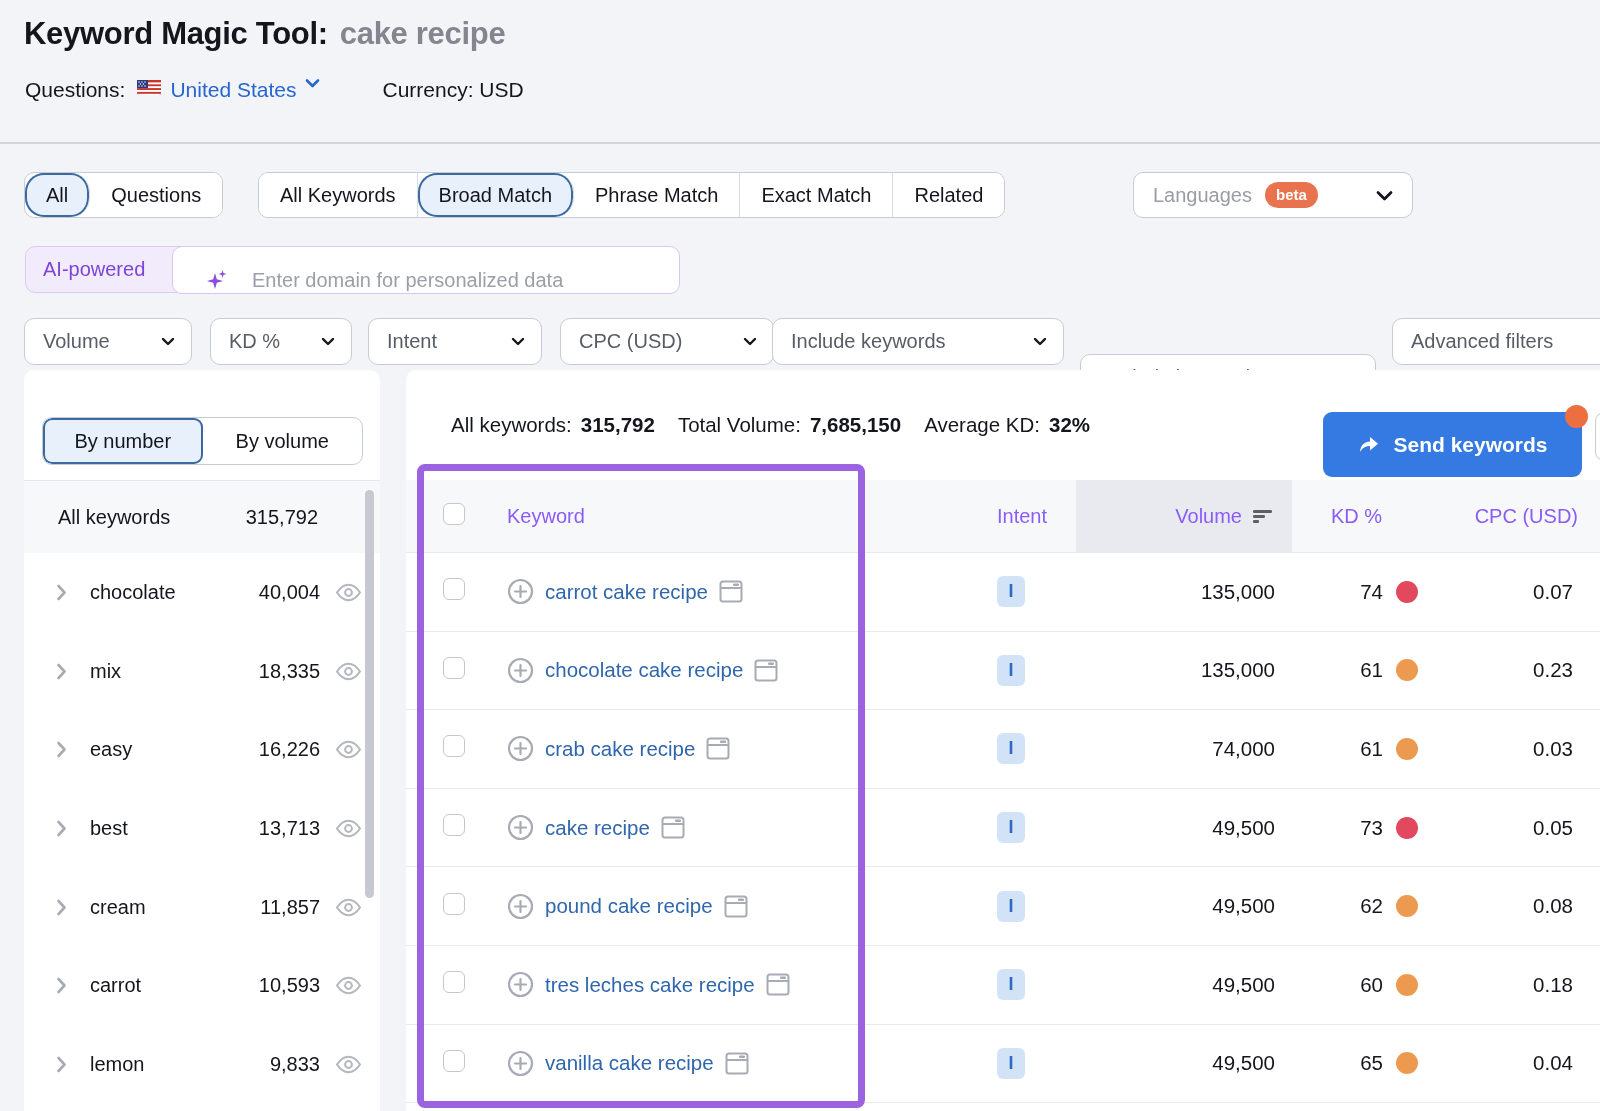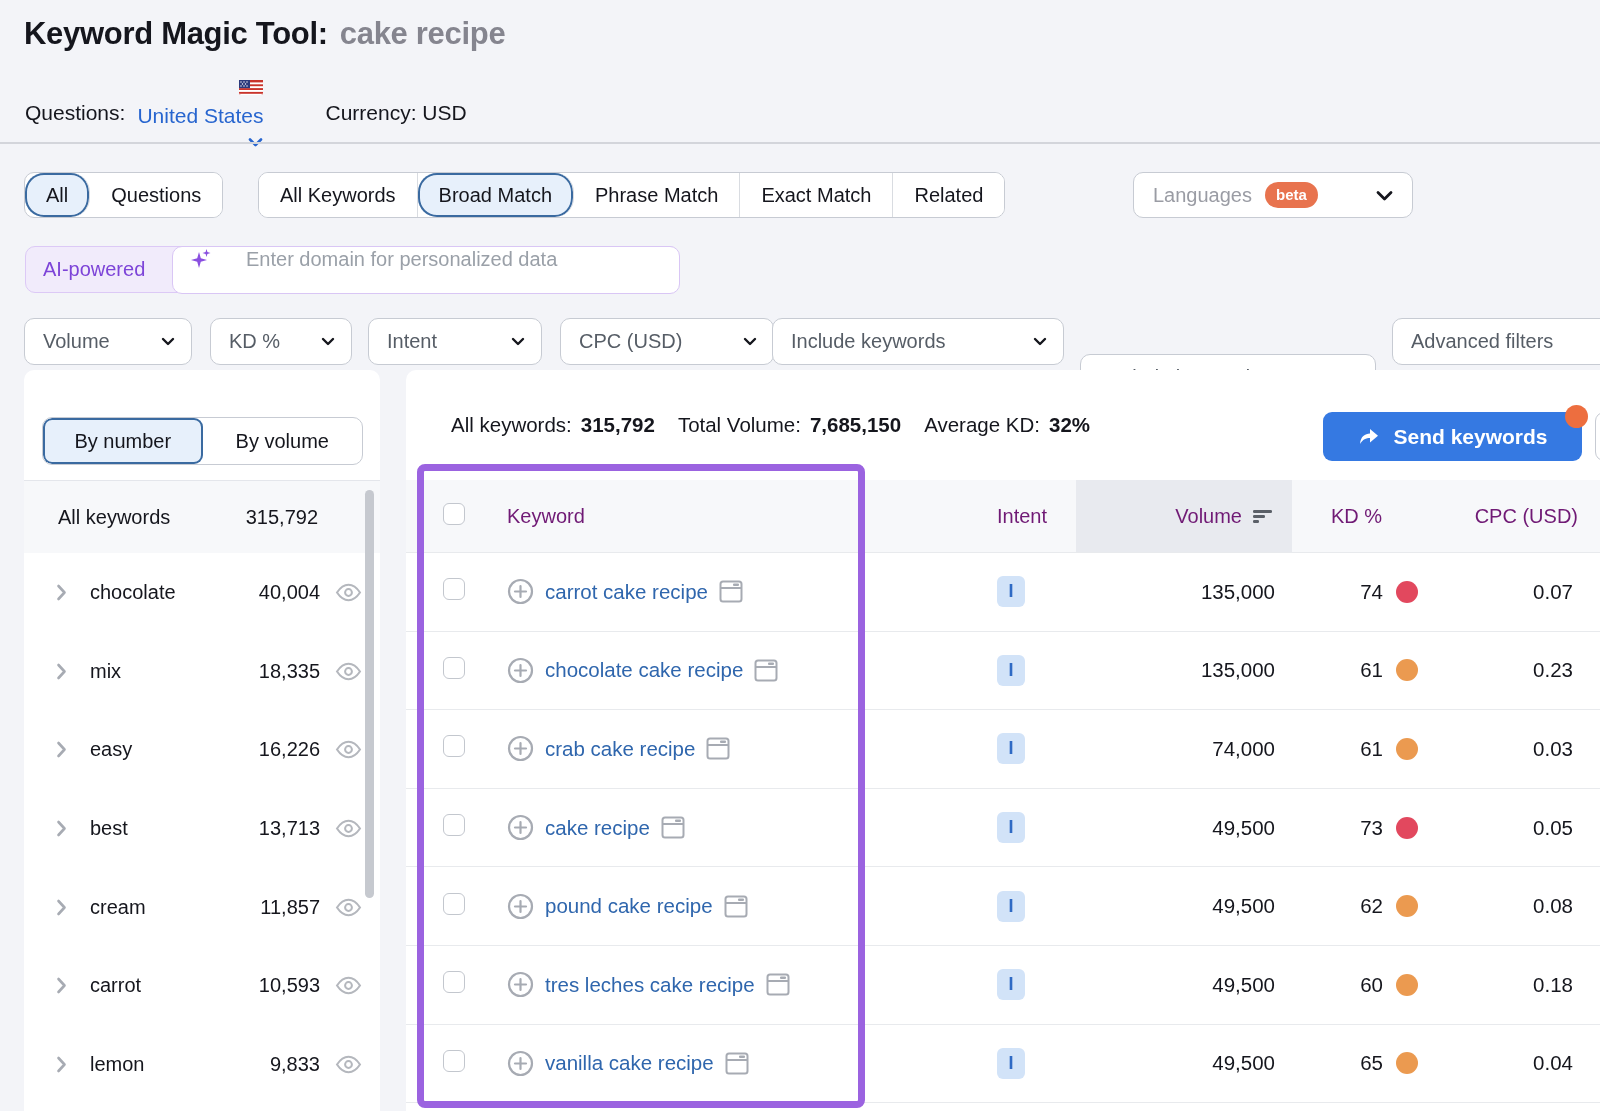--- a/index.html
+++ b/index.html
@@ -4,42 +4,42 @@
 <style>
   * { box-sizing: border-box; }
   body { margin:0; background:#e9ebef; font-family:"Liberation Sans", sans-serif; }
   .screen { position:relative; width:1600px; height:1111px; background:#f3f4f8; overflow:hidden; color:#15161d; }
 
   
   .page-title { position:absolute; left:24px; top:16px; font-size:31px; font-weight:700; letter-spacing:-0.3px; }
   .page-title .query { color:#85858f; margin-left:12px; font-weight:700; }
   .meta-row { position:absolute; left:25px; top:78px; display:flex; align-items:center; font-size:21px; }
   .meta-label { color:#15161d; margin-right:12px; }
-  .db-select { display:flex; align-items:flex-end; gap:9px; cursor:pointer;flex-direction:column; }
+  .db-select { display:flex; align-items:flex-start; gap:9px; cursor:pointer; }
   .db-value { color:#2765cf; }
   .flag { display:inline-block; width:24px; height:17px; border-radius:2px; overflow:hidden; }
   .currency { margin-left:62px; }
   .top-divider { position:absolute; top:142px; left:0; width:1600px; height:2px; background:#d3d5db; }
 
   
   .seg { position:absolute; top:172px; height:46px; background:#fff; border:1.5px solid #c7cbd3; border-radius:10px; display:flex; align-items:stretch; overflow:hidden; }
   .seg-item { padding:0 21px; display:flex; align-items:center; font-size:20px; border-right:1.5px solid #d9dce1; cursor:pointer; white-space:nowrap; background:#fff; }
   .seg-item:last-child { border-right:none; }
   .seg-item.selected { background:#e7f0fb; box-shadow:inset 0 0 0 2px #3a6aa0; border-radius:19px; }
   .seg-scope { left:24px; }
   .seg-match { left:258px; }
   .lang-box { position:absolute; top:172px; left:1133px; width:280px; height:46px; background:#fff; border:1.5px solid #c7cbd3; border-radius:10px; display:flex; align-items:center; padding:0 19px; gap:13px; cursor:pointer; }
   .lang-label { color:#9a9ca4; font-size:20px; }
   .beta-pill { background:#e8734e; color:#fff; font-size:15px; font-weight:700; padding:4px 11px 5px; border-radius:13px; }
   .lang-box .chev { margin-left:auto; }
 
   
   .ai-wrap { position:absolute; left:25px; top:246px; width:654px; height:47px; background:#f1ebfb; border:1.5px solid #dcc9f6; border-radius:10px; display:flex; align-items:center; }
   .ai-badge { color:#7d44d8; font-size:20px; padding-left:17px; }
-  .ai-input-box { position:absolute; left:146px; right:-1.5px; top:-1.5px; bottom:-1.5px; background:#fff; border:1.5px solid #d9c6f5; border-radius:10px; display:flex; align-items:flex-start; gap:30px; padding:0 16px; }
+  .ai-input-box { position:absolute; left:146px; right:-1.5px; top:-1.5px; bottom:-1.5px; background:#fff; border:1.5px solid #d9c6f5; border-radius:10px; display:flex; align-items:flex-end; gap:20px; padding:0 32px; }
   .ai-input-box input { border:none; outline:none; flex:1; font-size:20px; font-family:"Liberation Sans", sans-serif; color:#15161d; background:transparent; }
   .ai-input-box input::placeholder { color:#9aa0a8; }
 
   
   .filter { position:absolute; top:318px; height:47px; background:#fff; border:1.5px solid #c7cbd3; border-radius:10px; display:flex; align-items:center; justify-content:space-between; padding:0 16px 0 18px; font-size:20px; color:#565d66; cursor:pointer; }
   .f-volume { left:24px;  width:168px; }
   .f-kd     { left:210px; width:142px; }
   .f-intent { left:368px; width:174px; }
   .f-cpc    { left:560px; width:214px; }
   .f-incl   { left:772px; width:292px; }
@@ -58,26 +58,26 @@
   .side-item .g-label { flex:1; }
   .side-item .g-count { }
   .side-item .eye { margin-left:15px; width:27px; display:flex; cursor:pointer; }
   .side-scroll { position:absolute; right:6px; top:120px; width:9px; height:408px; border-radius:5px; background:#c6c9cf; cursor:pointer; }
 
   
   .tpanel { position:absolute; left:406px; top:370px; width:1194px; height:741px; background:#fff; border-radius:10px 0 0 0; }
   .stats { position:absolute; top:0; left:0; height:110px; display:flex; align-items:center; padding-left:45px; gap:23px; font-size:20.5px; }
   .stat { display:flex; gap:9px; align-items:center; }
   .stat b { font-weight:700; }
-  .send-btn { position:absolute; top:42px; left:917px; width:259px; height:49px; background:#3579e2; border-radius:9px; color:#fff; font-size:21px; font-weight:600; display:flex; align-items:center; justify-content:center; gap:13px; cursor:pointer; }
+  .send-btn { position:absolute; top:42px; left:917px; width:259px; height:65px; background:#3579e2; border-radius:9px; color:#fff; font-size:21px; font-weight:600; display:flex; align-items:center; justify-content:center; gap:13px; cursor:pointer; }
   .send-dot { position:absolute; top:-7px; right:-6px; width:23px; height:23px; border-radius:50%; background:#ed6e3f; }
   .more-btn { position:absolute; top:42px; left:1189px; width:44px; height:49px; border:1.5px solid #c7cbd3; border-radius:9px; background:#fff; cursor:pointer; }
 
   .tgrid { display:grid; grid-template-columns:64px 490px 79px 216px 134px 174px; padding-left:37px; align-items:center; }
-  .thead { position:absolute; top:110px; left:0; width:1194px; height:72px; background:#f7f8fa; font-size:20px; color:#701a75; }
+  .thead { position:absolute; top:110px; left:0; width:1194px; height:72px; background:#f7f8fa; font-size:20px; color:#8b5cf6; }
   .thead .h-vol { height:72px; background:#e8eaef; display:flex; align-items:center; justify-content:flex-end; gap:11px; padding-right:19px; }
   .thead .h-kd { text-align:right; padding-right:44px; }
   .thead .h-cpc { text-align:right; padding-right:22px; }
   .tbody { position:absolute; top:182px; left:0; width:1194px; border-top:1.5px solid #e8eaed; }
   .trow { height:78.6px; border-bottom:1.5px solid #e8eaed; font-size:20.5px; }
   .c-kw { display:flex; align-items:center; gap:11px; }
   .kw-link { color:#2f66ad; cursor:pointer; text-decoration:none; }
   .plus-icon, .serp-icon { display:flex; cursor:pointer; }
   .c-intent { display:flex; }
   .intent-badge { width:28px; height:31px; background:#d2e3f8; color:#2f6ac4; border-radius:6px; font-size:18px; font-weight:700; display:flex; align-items:center; justify-content:center; cursor:pointer; }

